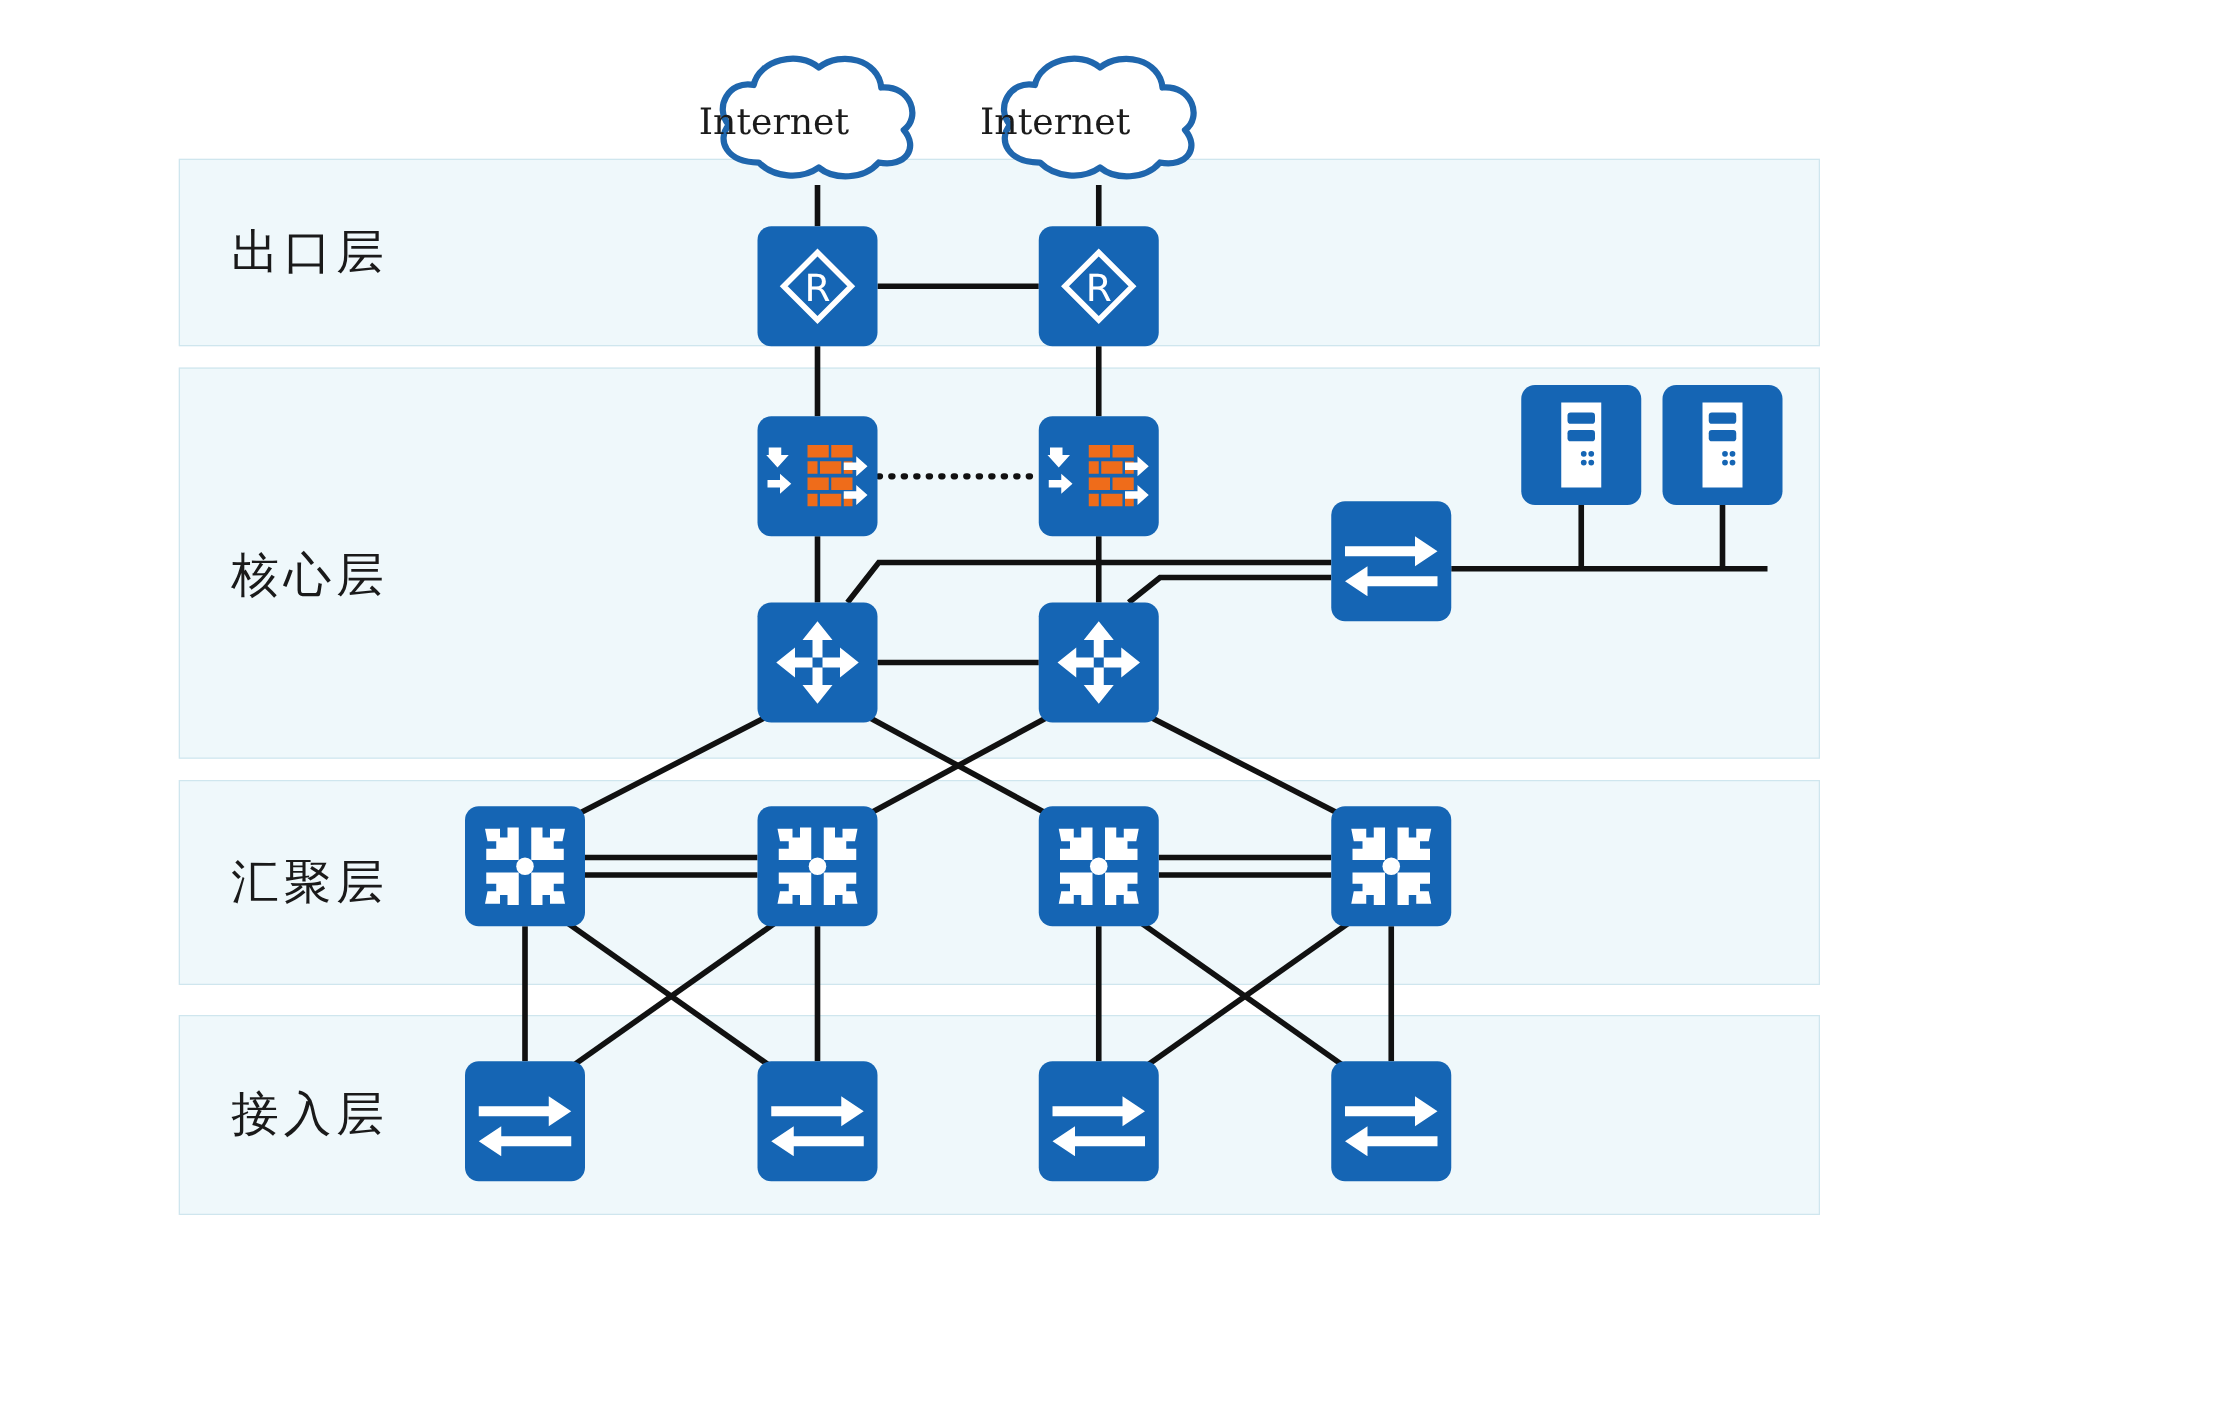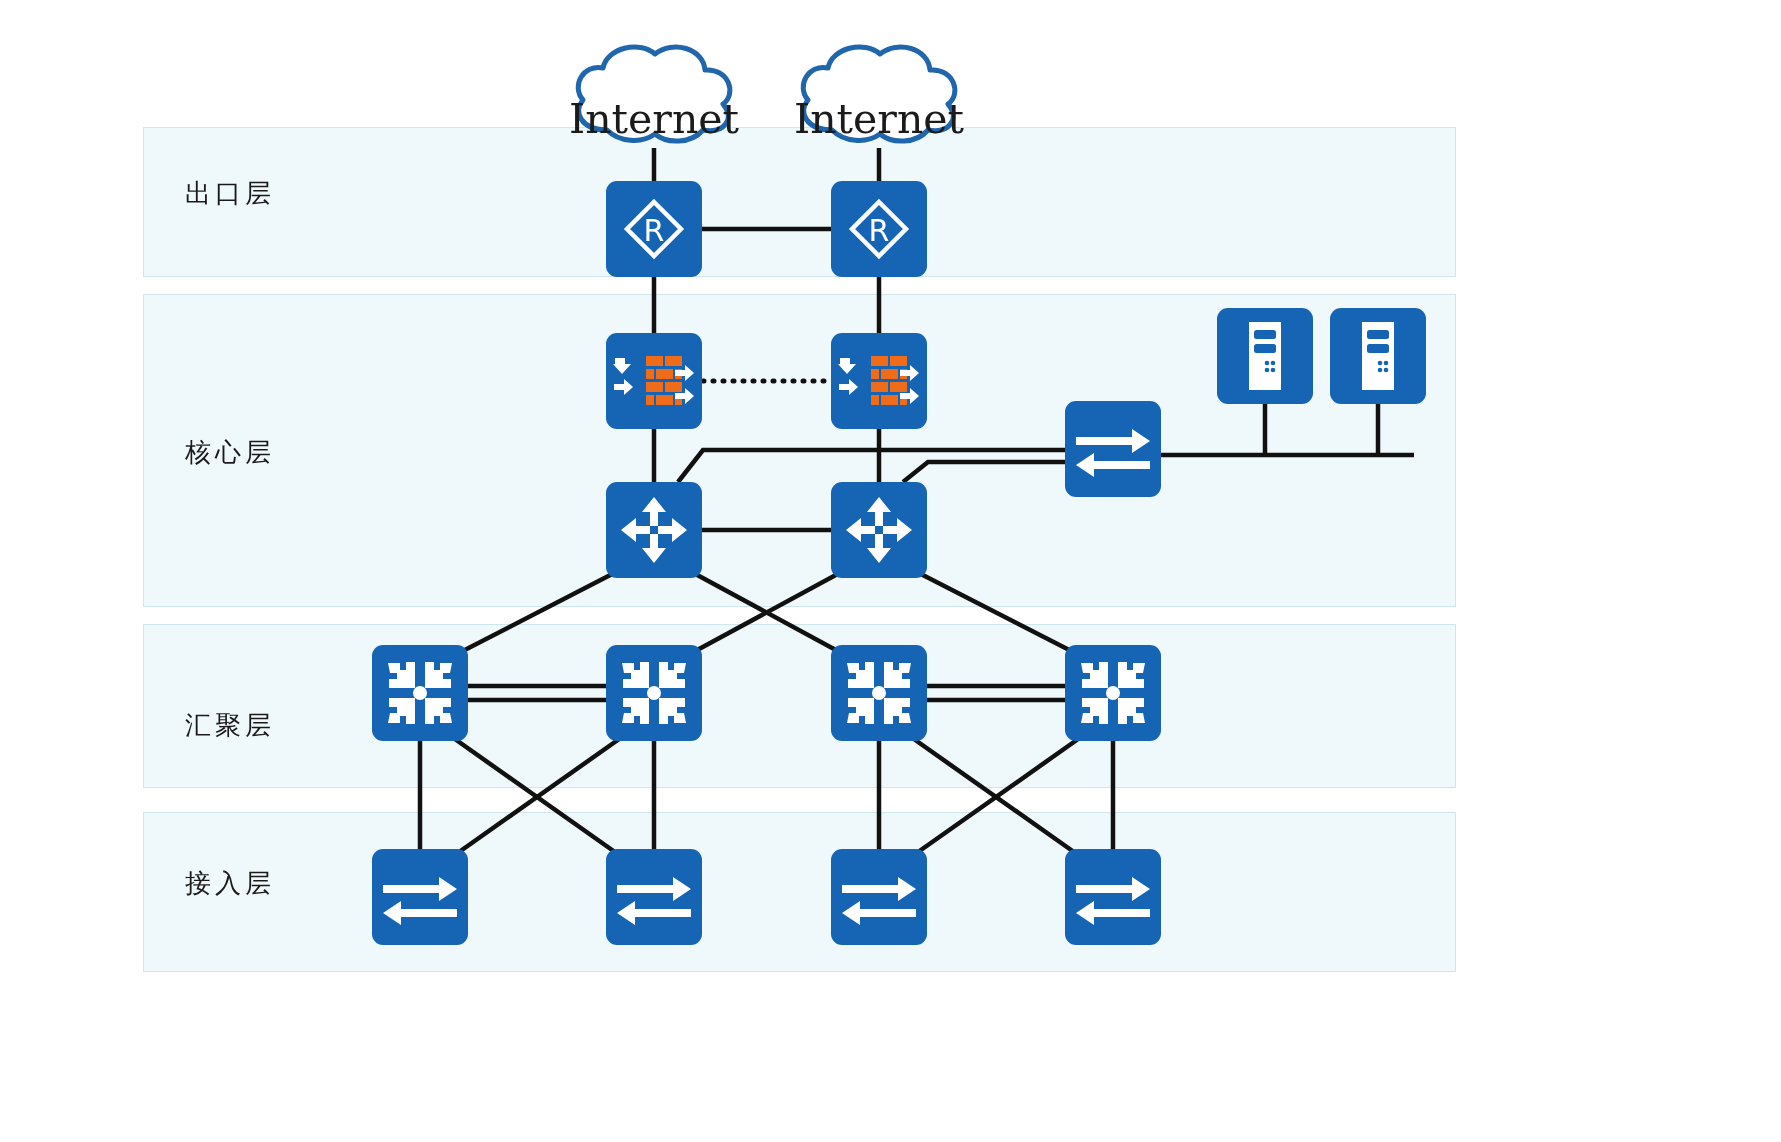--- a/index.html
+++ b/index.html
@@ -1,45 +1,45 @@
 <!DOCTYPE html>
 <html><head>
 <meta charset="utf-8">
 <style>
   html,body{margin:0;padding:0;background:#ffffff;}
   body{font-family:"Liberation Sans","DejaVu Sans",sans-serif;}
   #stage{position:relative;width:1781px;height:1142px;background:#ffffff;overflow:hidden;}
 
   .band{position:absolute;background:#eff8fb;border:1px solid #cfe6ee;box-sizing:border-box;}
   .band-label{position:absolute;font-family:Liberation Sans, sans-serif;
-    font-size:26px;color:#1a1a1a;letter-spacing:4px;white-space:nowrap;}
+    font-size:38px;color:#1a1a1a;letter-spacing:4px;white-space:nowrap;}
 
   svg.wires{position:absolute;left:0;top:0;width:1781px;height:1142px;pointer-events:none;}
 
   .node{position:absolute;box-sizing:border-box;}
   .chip{width:100%;height:100%;background:#1565b4;border-radius:11px;
         display:flex;align-items:center;justify-content:center;}
   .chip svg{display:block;}
 
   .cloud{position:absolute;}
-  .cloud-text{position:absolute;width:100%;text-align:center;
-     font-family:"DejaVu Serif","Liberation Serif",serif;font-size:41px;color:#1b1b1b;margin-top:15px;}
+  .cloud-text{position:absolute;width:100%;
+     font-family:"DejaVu Serif","Liberation Serif",serif;font-size:29px;color:#1b1b1b;}
 </style>
 </head>
 <body>
 
 <div id="stage">
 
   <div id="bands">
       <div class="band" style="left: 143px; top: 127px; width: 1313px; height: 150px; background: rgb(239, 248, 251); border-color: rgb(207, 230, 238);"></div>
       <div class="band-label" style="left: 185px; top: 176px;">出口层</div>
       <div class="band" style="left: 143px; top: 294px; width: 1313px; height: 313px; background: rgb(239, 248, 251); border-color: rgb(207, 230, 238);"></div>
       <div class="band-label" style="left: 185px; top: 435px;">核心层</div>
       <div class="band" style="left: 143px; top: 624px; width: 1313px; height: 164px; background: rgb(239, 248, 251); border-color: rgb(207, 230, 238);"></div>
-      <div class="band-label" style="left: 185px; top: 680px; margin-top: 28px;">汇聚层</div>
+      <div class="band-label" style="left: 185px; top: 680px;">汇聚层</div>
       <div class="band" style="left: 143px; top: 812px; width: 1313px; height: 160px; background: rgb(239, 248, 251); border-color: rgb(207, 230, 238);"></div>
       <div class="band-label" style="left: 185px; top: 866px;">接入层</div>
     </div>
 
   <svg class="wires" viewBox="0 0 1781 1142" xmlns="http://www.w3.org/2000/svg">
     <g id="wire-group" fill="none" stroke="#111111" stroke-width="4.5" stroke-linecap="butt">
         <path d="M 654 148 L 654 181" stroke="#111111" stroke-width="4.5"></path>
         <path d="M 879 148 L 879 181" stroke="#111111" stroke-width="4.5"></path>
         <path d="M 702 229 L 831 229" stroke="#111111" stroke-width="4.5"></path>
         <path d="M 654 277 L 654 333" stroke="#111111" stroke-width="4.5"></path>

